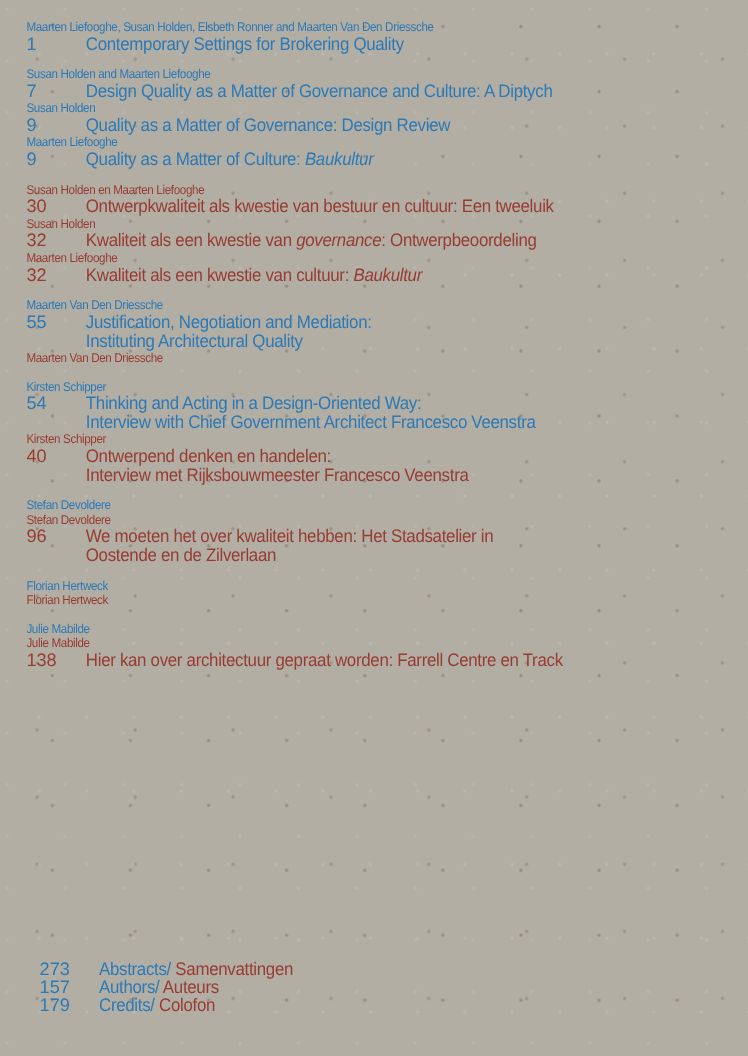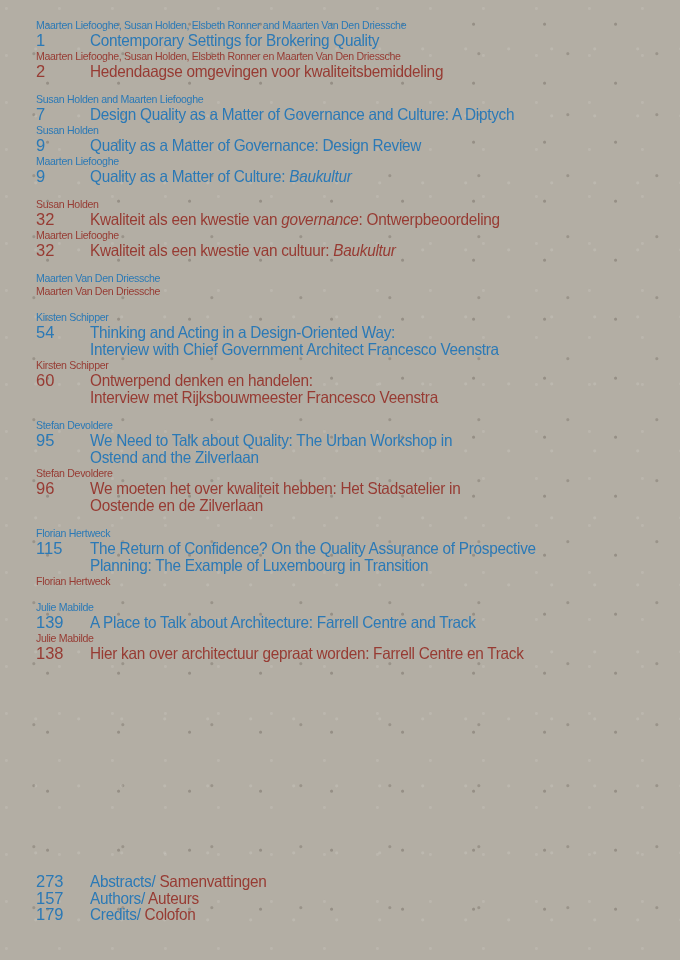--- a/index.html
+++ b/index.html
@@ -8,21 +8,21 @@
     background: #b3aea4;
     background-image:
       radial-gradient(circle at 12% 18%, rgba(255,255,255,0.10) 0 1px, transparent 2px),
       radial-gradient(circle at 67% 41%, rgba(60,50,40,0.25) 0 1px, transparent 2px),
       radial-gradient(circle at 83% 73%, rgba(255,255,255,0.12) 0 1px, transparent 2px),
       radial-gradient(circle at 38% 88%, rgba(60,50,40,0.22) 0 1px, transparent 2px);
     background-size: 53px 47px, 71px 59px, 43px 67px, 89px 61px;
     font-family: "Liberation Sans", "DejaVu Sans", sans-serif;
     position: relative;
   }
-  .toc { position: absolute; left: 36px; top: 19px; width: 630px; }
+  .toc { position: absolute; left: 24px; top: 19px; width: 630px; }
   .group { margin-bottom: 13px; }
   .entry { margin: 0; }
   .author {
     font-size: 11.5px; line-height: 13px; height: 13px;
     letter-spacing: -0.35px; transform: scaleX(0.92); transform-origin: left;
     white-space: nowrap;
   }
   .row { display: flex; align-items: flex-start; margin-bottom: 1px; }
   .num {
     width: 54px; flex: none;
@@ -48,27 +48,20 @@
 <div class="toc">
 
   <div class="group">
     <div class="entry en">
       <div class="author">Maarten Liefooghe, Susan Holden, Elsbeth Ronner and Maarten Van Den Driessche</div>
       <div class="row">
           <span class="num">1</span>
           <span class="title">Contemporary Settings for Brokering Quality</span>
         </div>
     </div>
-    <div class="entry nl">
-      <div class="author">Maarten Liefooghe, Susan Holden, Elsbeth Ronner en Maarten Van Den Driessche</div>
-      <div class="row">
-          <span class="num">2</span>
-          <span class="title">Hedendaagse omgevingen voor kwaliteitsbemiddeling</span>
-        </div>
-    </div>
   </div>
 
   <div class="group">
     <div class="entry en">
       <div class="author">Susan Holden and Maarten Liefooghe</div>
       <div class="row">
           <span class="num">7</span>
           <span class="title">Design Quality as a Matter of Governance and Culture: A Diptych</span>
         </div>
     </div>
@@ -83,103 +76,101 @@
       <div class="author">Maarten Liefooghe</div>
       <div class="row">
           <span class="num">9</span>
           <span class="title"><span>Quality as a Matter of Culture: </span><em>Baukultur</em></span>
         </div>
     </div>
   </div>
 
   <div class="group">
     <div class="entry nl">
+      <div class="author">Susan Holden en Maarten Liefooghe</div>
+      <div class="row">
+          <span class="num">30</span>
+          <span class="title">Ontwerpkwaliteit als kwestie van bestuur en cultuur: Een tweeluik</span>
+        </div>
+    </div>
+    <div class="entry nl">
       <div class="author">Susan Holden</div>
       <div class="row">
           <span class="num">32</span>
           <span class="title"><span>Kwaliteit als een kwestie van </span><em>governance</em><span>: Ontwerpbeoordeling</span></span>
         </div>
     </div>
     <div class="entry nl">
       <div class="author">Maarten Liefooghe</div>
       <div class="row">
           <span class="num">32</span>
           <span class="title"><span>Kwaliteit als een kwestie van cultuur: </span><em>Baukultur</em></span>
         </div>
     </div>
   </div>
 
   <div class="group">
     <div class="entry en">
       <div class="author">Maarten Van Den Driessche</div>
+      <div class="row">
+          <span class="num">55</span>
+          <span class="title">Justification, Negotiation and Mediation:
+Instituting Architectural Quality</span>
+        </div>
     </div>
     <div class="entry nl">
       <div class="author">Maarten Van Den Driessche</div>
     </div>
   </div>
 
   <div class="group">
     <div class="entry en">
       <div class="author">Kirsten Schipper</div>
       <div class="row">
           <span class="num">54</span>
           <span class="title">Thinking and Acting in a Design-Oriented Way:
 Interview with Chief Government Architect Francesco Veenstra</span>
         </div>
     </div>
     <div class="entry nl">
       <div class="author">Kirsten Schipper</div>
       <div class="row">
-          <span class="num">60</span>
+          <span class="num">40</span>
           <span class="title">Ontwerpend denken en handelen:
 Interview met Rijksbouwmeester Francesco Veenstra</span>
         </div>
     </div>
   </div>
 
   <div class="group">
     <div class="entry en">
       <div class="author">Stefan Devoldere</div>
-      <div class="row">
-          <span class="num">95</span>
-          <span class="title">We Need to Talk about Quality: The Urban Workshop in
-Ostend and the Zilverlaan</span>
-        </div>
     </div>
     <div class="entry nl">
       <div class="author">Stefan Devoldere</div>
       <div class="row">
           <span class="num">96</span>
           <span class="title">We moeten het over kwaliteit hebben: Het Stadsatelier in
 Oostende en de Zilverlaan</span>
         </div>
     </div>
   </div>
 
   <div class="group">
     <div class="entry en">
       <div class="author">Florian Hertweck</div>
-      <div class="row">
-          <span class="num">115</span>
-          <span class="title">The Return of Confidence? On the Quality Assurance of Prospective
-Planning: The Example of Luxembourg in Transition</span>
-        </div>
     </div>
     <div class="entry nl">
       <div class="author">Florian Hertweck</div>
     </div>
   </div>
 
   <div class="group">
     <div class="entry en">
       <div class="author">Julie Mabilde</div>
-      <div class="row">
-          <span class="num">139</span>
-          <span class="title">A Place to Talk about Architecture: Farrell Centre and Track</span>
-        </div>
     </div>
     <div class="entry nl">
       <div class="author">Julie Mabilde</div>
       <div class="row">
           <span class="num">138</span>
           <span class="title">Hier kan over architectuur gepraat worden: Farrell Centre en Track</span>
         </div>
     </div>
   </div>
 </div>

